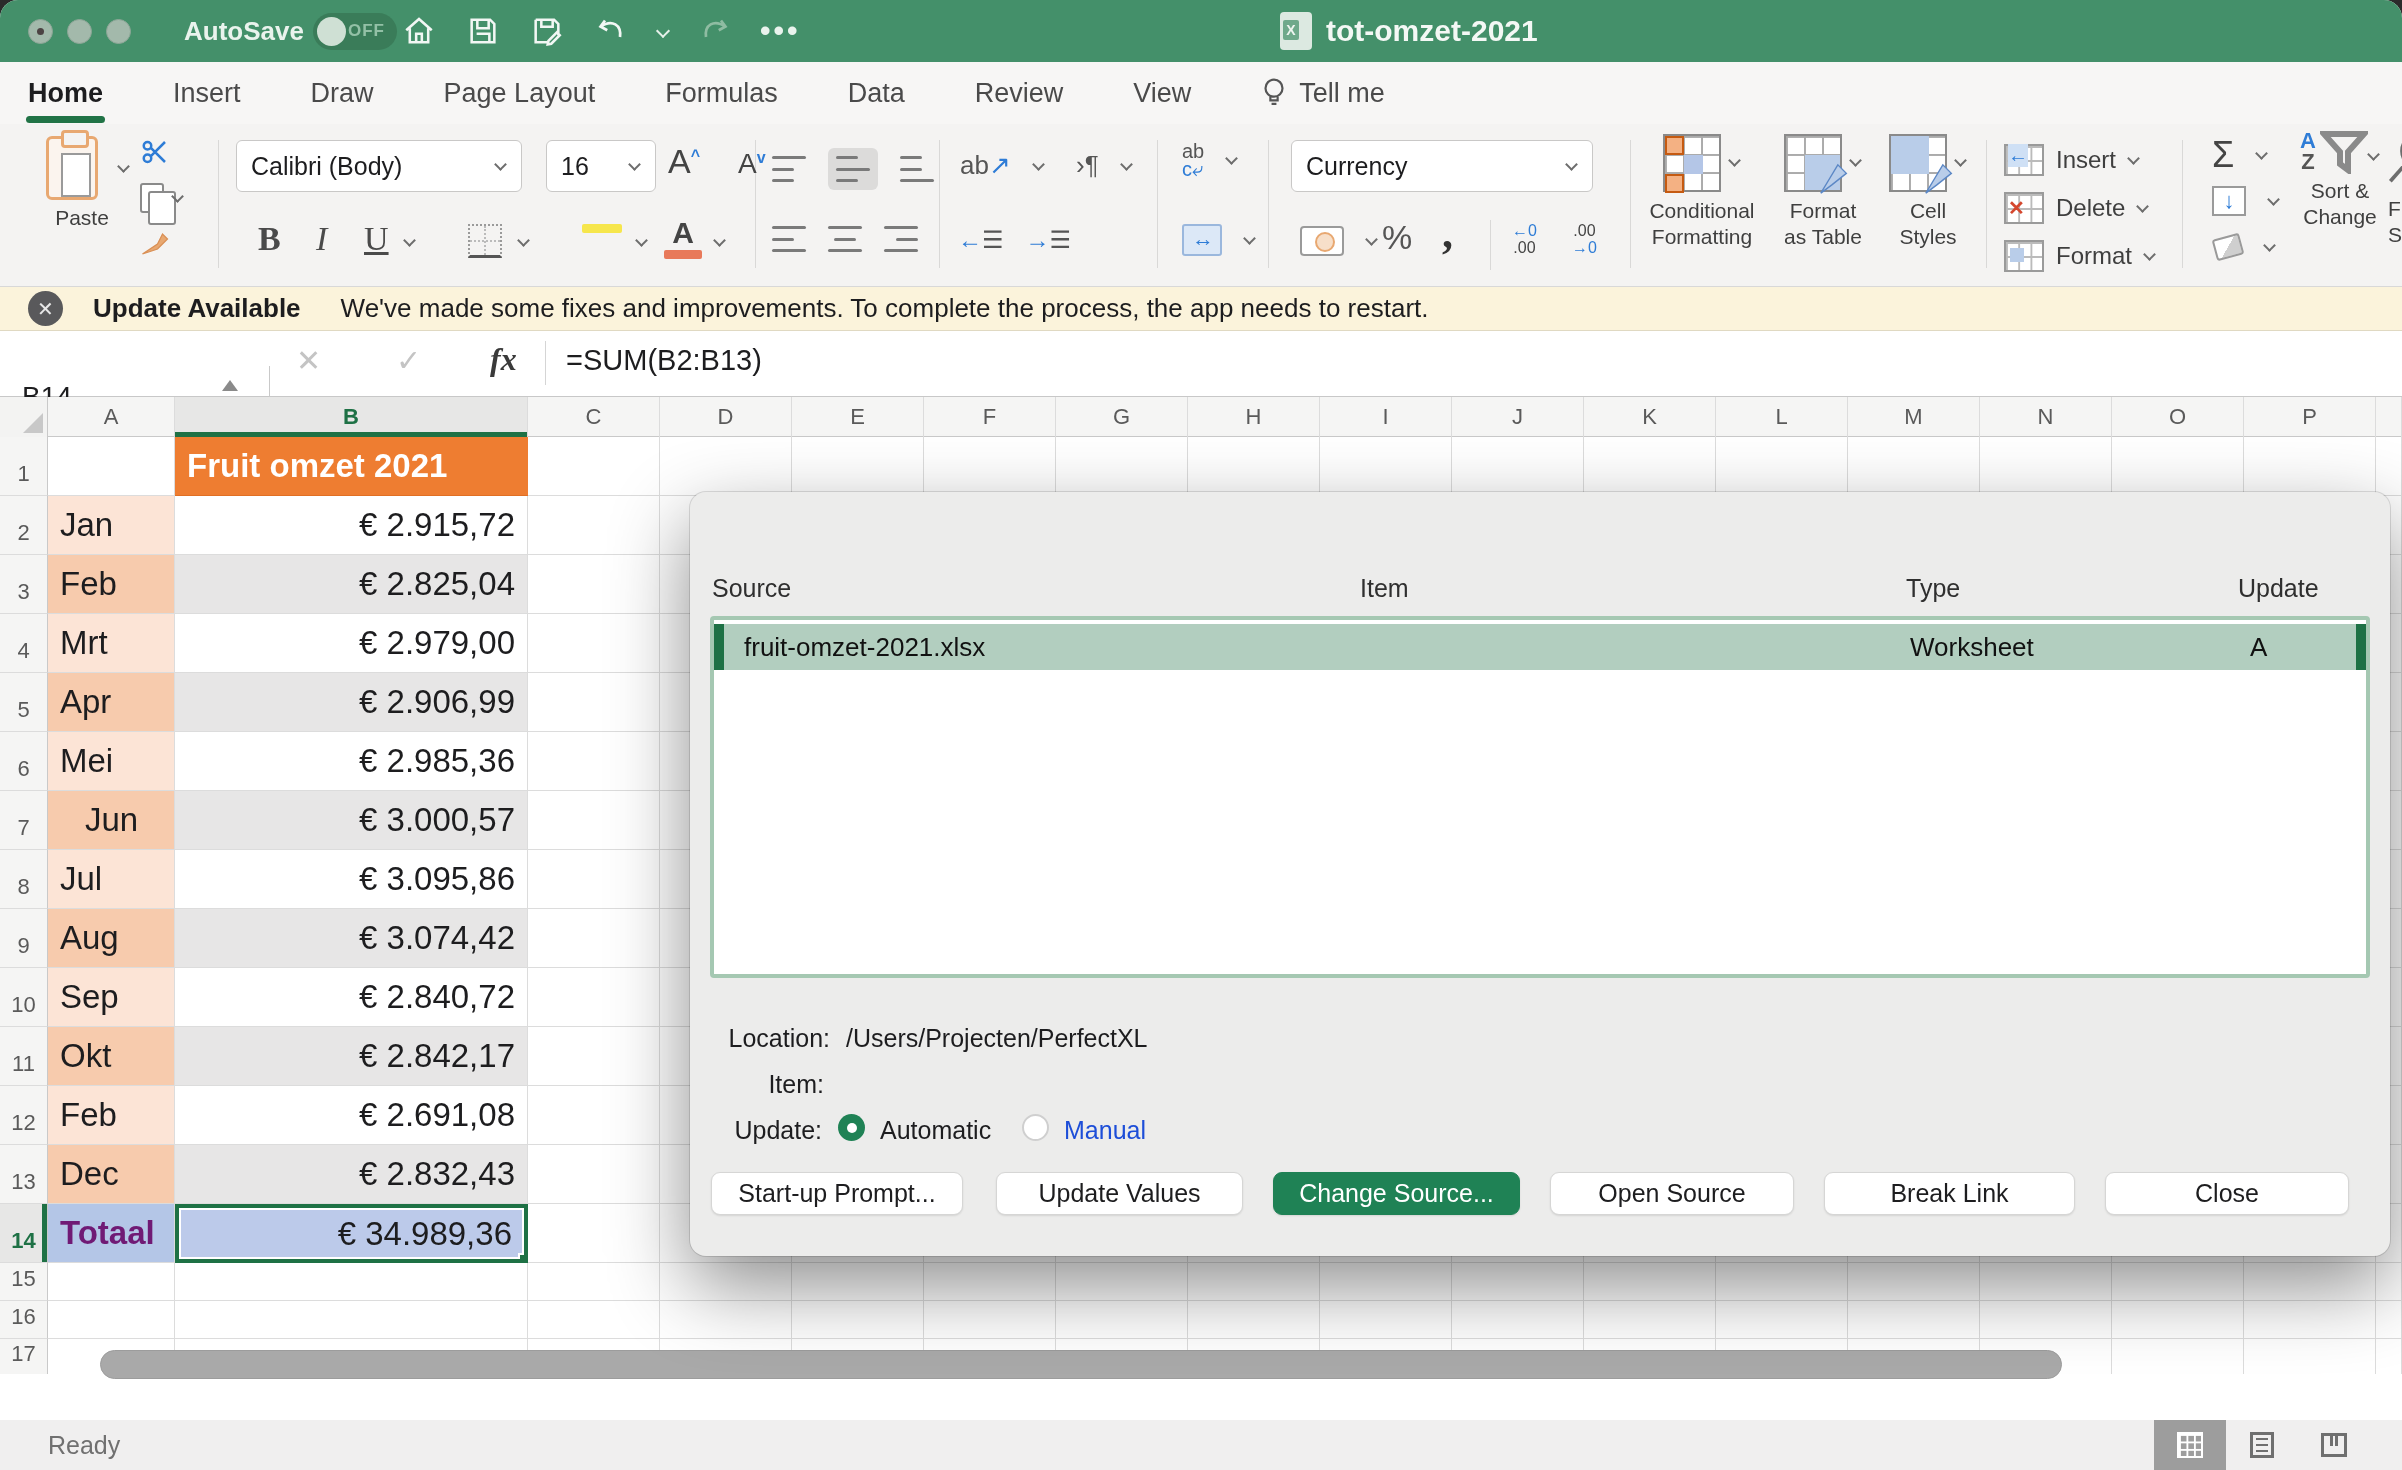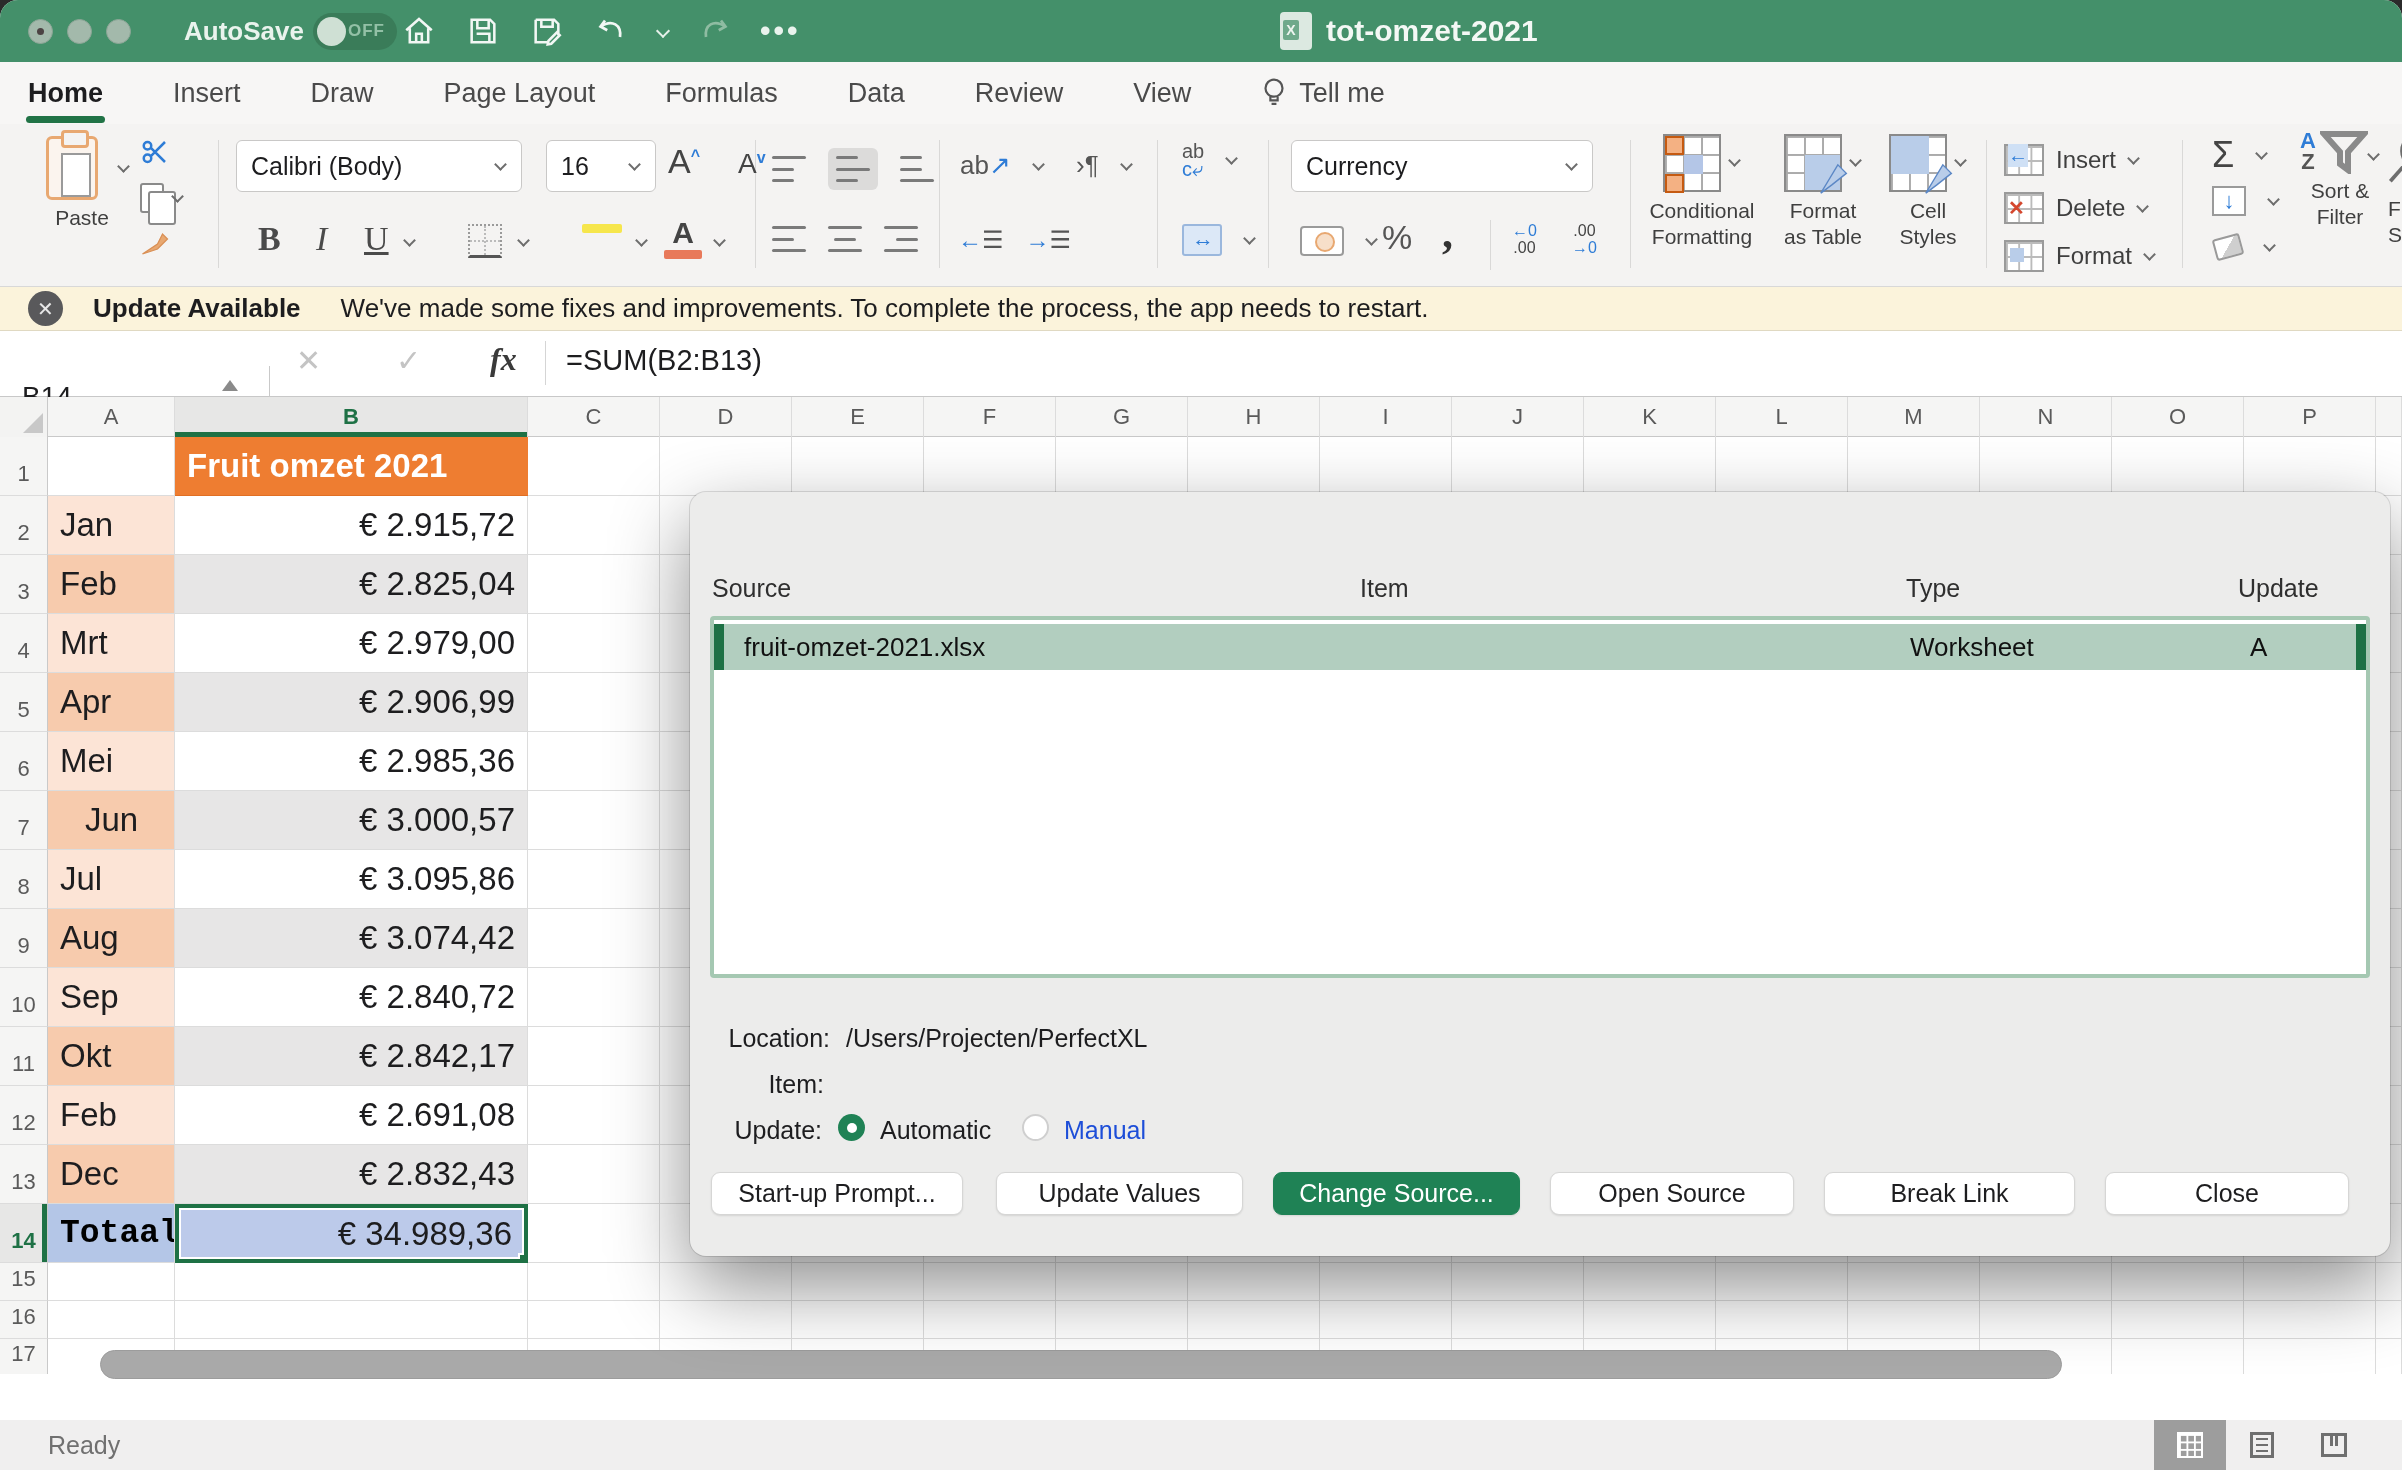--- a/index.html
+++ b/index.html
@@ -175,21 +175,21 @@
   .rh { flex:none; width:48px; background:#F5F5F4; border-right:1px solid #C9C9C9; border-bottom:1px solid #DCDCDC;
         display:flex; align-items:flex-end; justify-content:center; font-size:22px; color:#5a5a5a; padding-bottom:8px; }
   .rh.sel { color:#1E7145; font-weight:bold; background:#E7E7E6; box-shadow:inset -5px 0 0 #1E7145; }
   .cell { flex:none; border-right:1px solid #DCDCDC; border-bottom:1px solid #DCDCDC; font-size:33px; color:#1d1d1f;
         display:flex; align-items:center; padding:0 12px; overflow:hidden; white-space:nowrap; }
   .cell.val { justify-content:flex-end; }
   .cell.title { background:#EE7D31; color:#fff; font-weight:bold; border-right-color:#EE7D31; border-bottom-color:#E06F24; }
   .cell.peachL { background:#FCE4D6; }
   .cell.peachD { background:#F7CBAD; }
   .cell.grayrow { background:#E7E6E6; }
-  .cell.totA { background:#B4C6E7; color:#000000; font-weight:bold;font-family:Liberation Mono, monospace; }
+  .cell.totA { background:#B4C6E7; color:#701a75; font-weight:bold; }
   .cell.totB { background:#BCCAEA; position:relative; border:4px solid #1E7145; box-shadow:inset 0 0 0 2px #fff; justify-content:flex-end; }
   .cell.totB .handle { position:absolute; right:-8px; bottom:-8px; width:14px; height:14px; background:#1E7145; border:2px solid #fff; }
 
   
   .hthumb { position:absolute; left:100px; top:1350px; width:1962px; height:29px; border-radius:15px;
         background:#A9A9A9; border:1px solid #9C9C9C; }
   .tabbar { position:absolute; left:0; top:1374px; width:2402px; height:46px; background:#EDECEB;
         border-top:1px solid #C9C9C9; border-bottom:1px solid #D6D6D6; }
   .navarr { position:absolute; top:12px; width:0; height:0; border-top:11px solid transparent; border-bottom:11px solid transparent; }
   .navarr.left { left:34px; border-right:16px solid #9B9B9B; }
@@ -503,21 +503,21 @@
     <div class="bigbtn" style="left:2280px;top:6px;width:120px">
       <div class="iconrow" style="gap:4px">
         <span class="azic"><span class="a">A</span><br><span>Z</span></span>
         <span class="funnel2">
           <svg width="48" height="44" viewBox="0 0 24 22">
               <path d="M2 2 h20 l-8 9 v9 l-4 -3 v-6 z"></path>
             </svg>
         </span>
         <span class="chev" style="margin-top:20px"></span>
       </div>
-      <div class="lbl"><span>Sort &amp;</span><br><span>Filter</span></div>
+      <div class="lbl"><span>Sort &amp;</span><br><span>Change</span></div>
     </div>
     <div class="bigbtn" style="left:2388px;top:6px;width:110px;text-align:left">
       <svg width="56" height="56" viewBox="0 0 24 24" fill="none" stroke="#6d6d6d" stroke-width="1.6">
           <circle cx="13" cy="9" r="7"></circle>
           <path d="M8 14 1 22"></path>
         </svg>
       <div class="lbl"><span>Find &amp;</span><br><span>Select</span></div>
     </div>
   </div>
 

